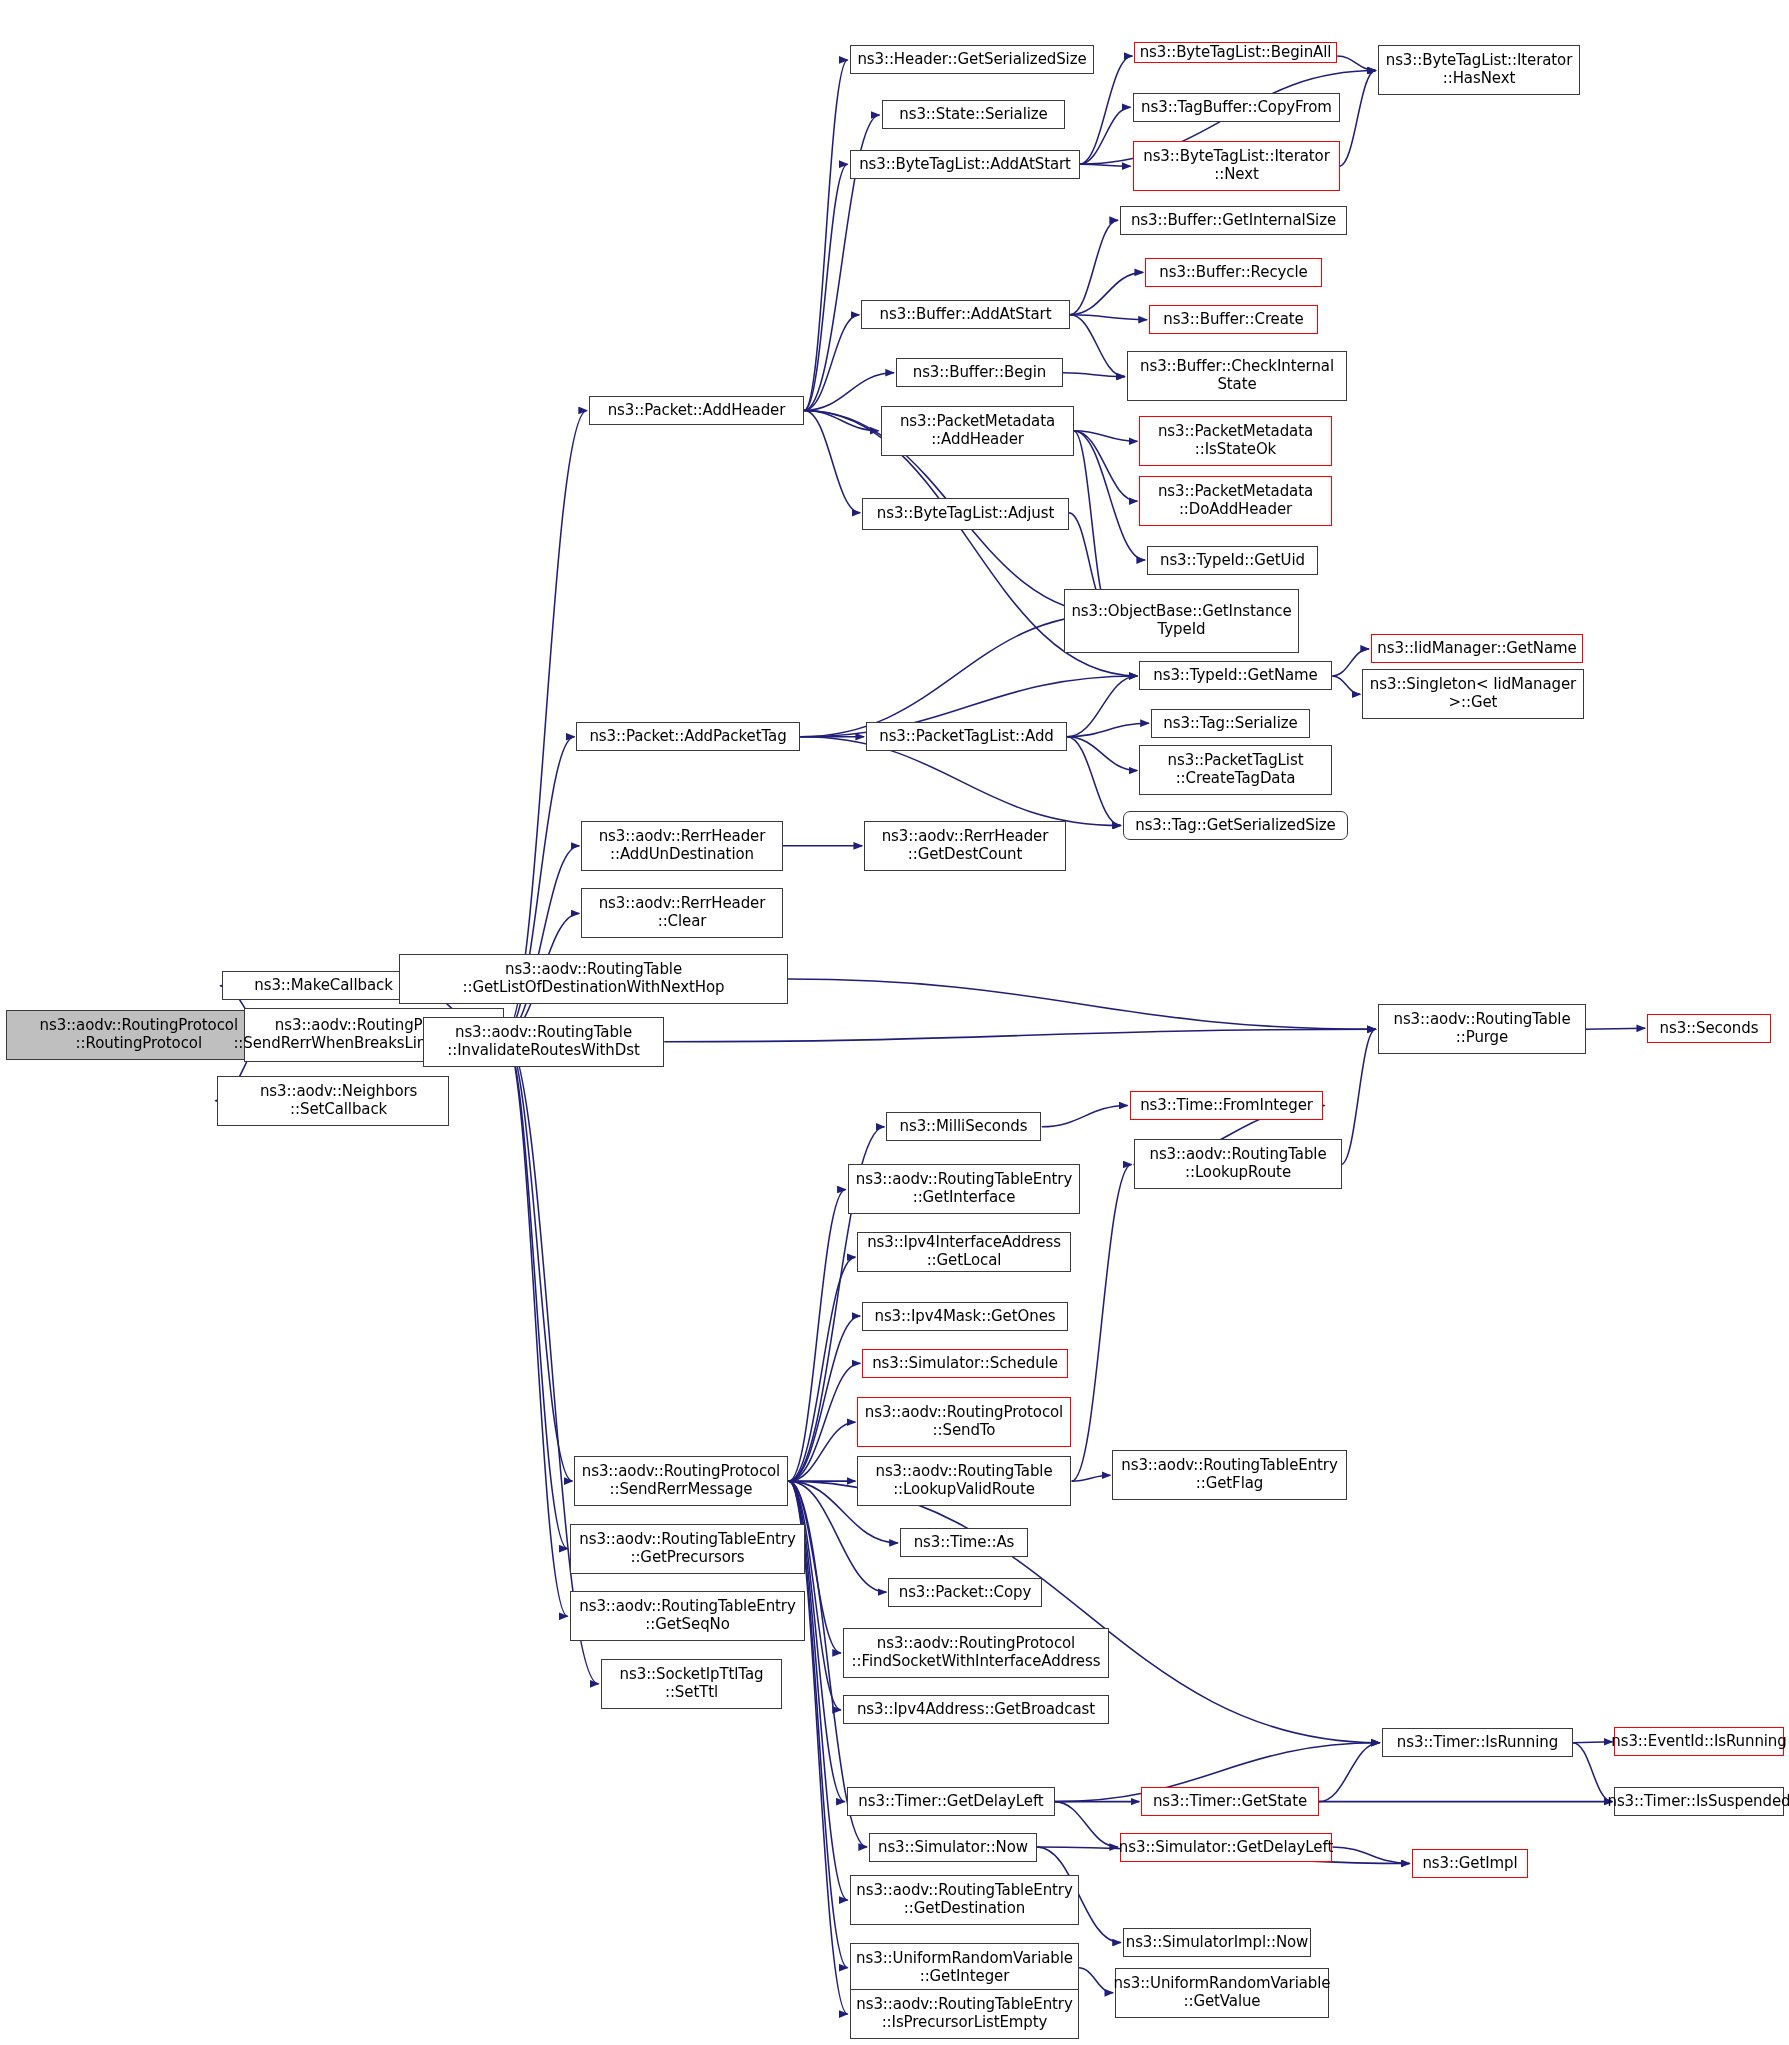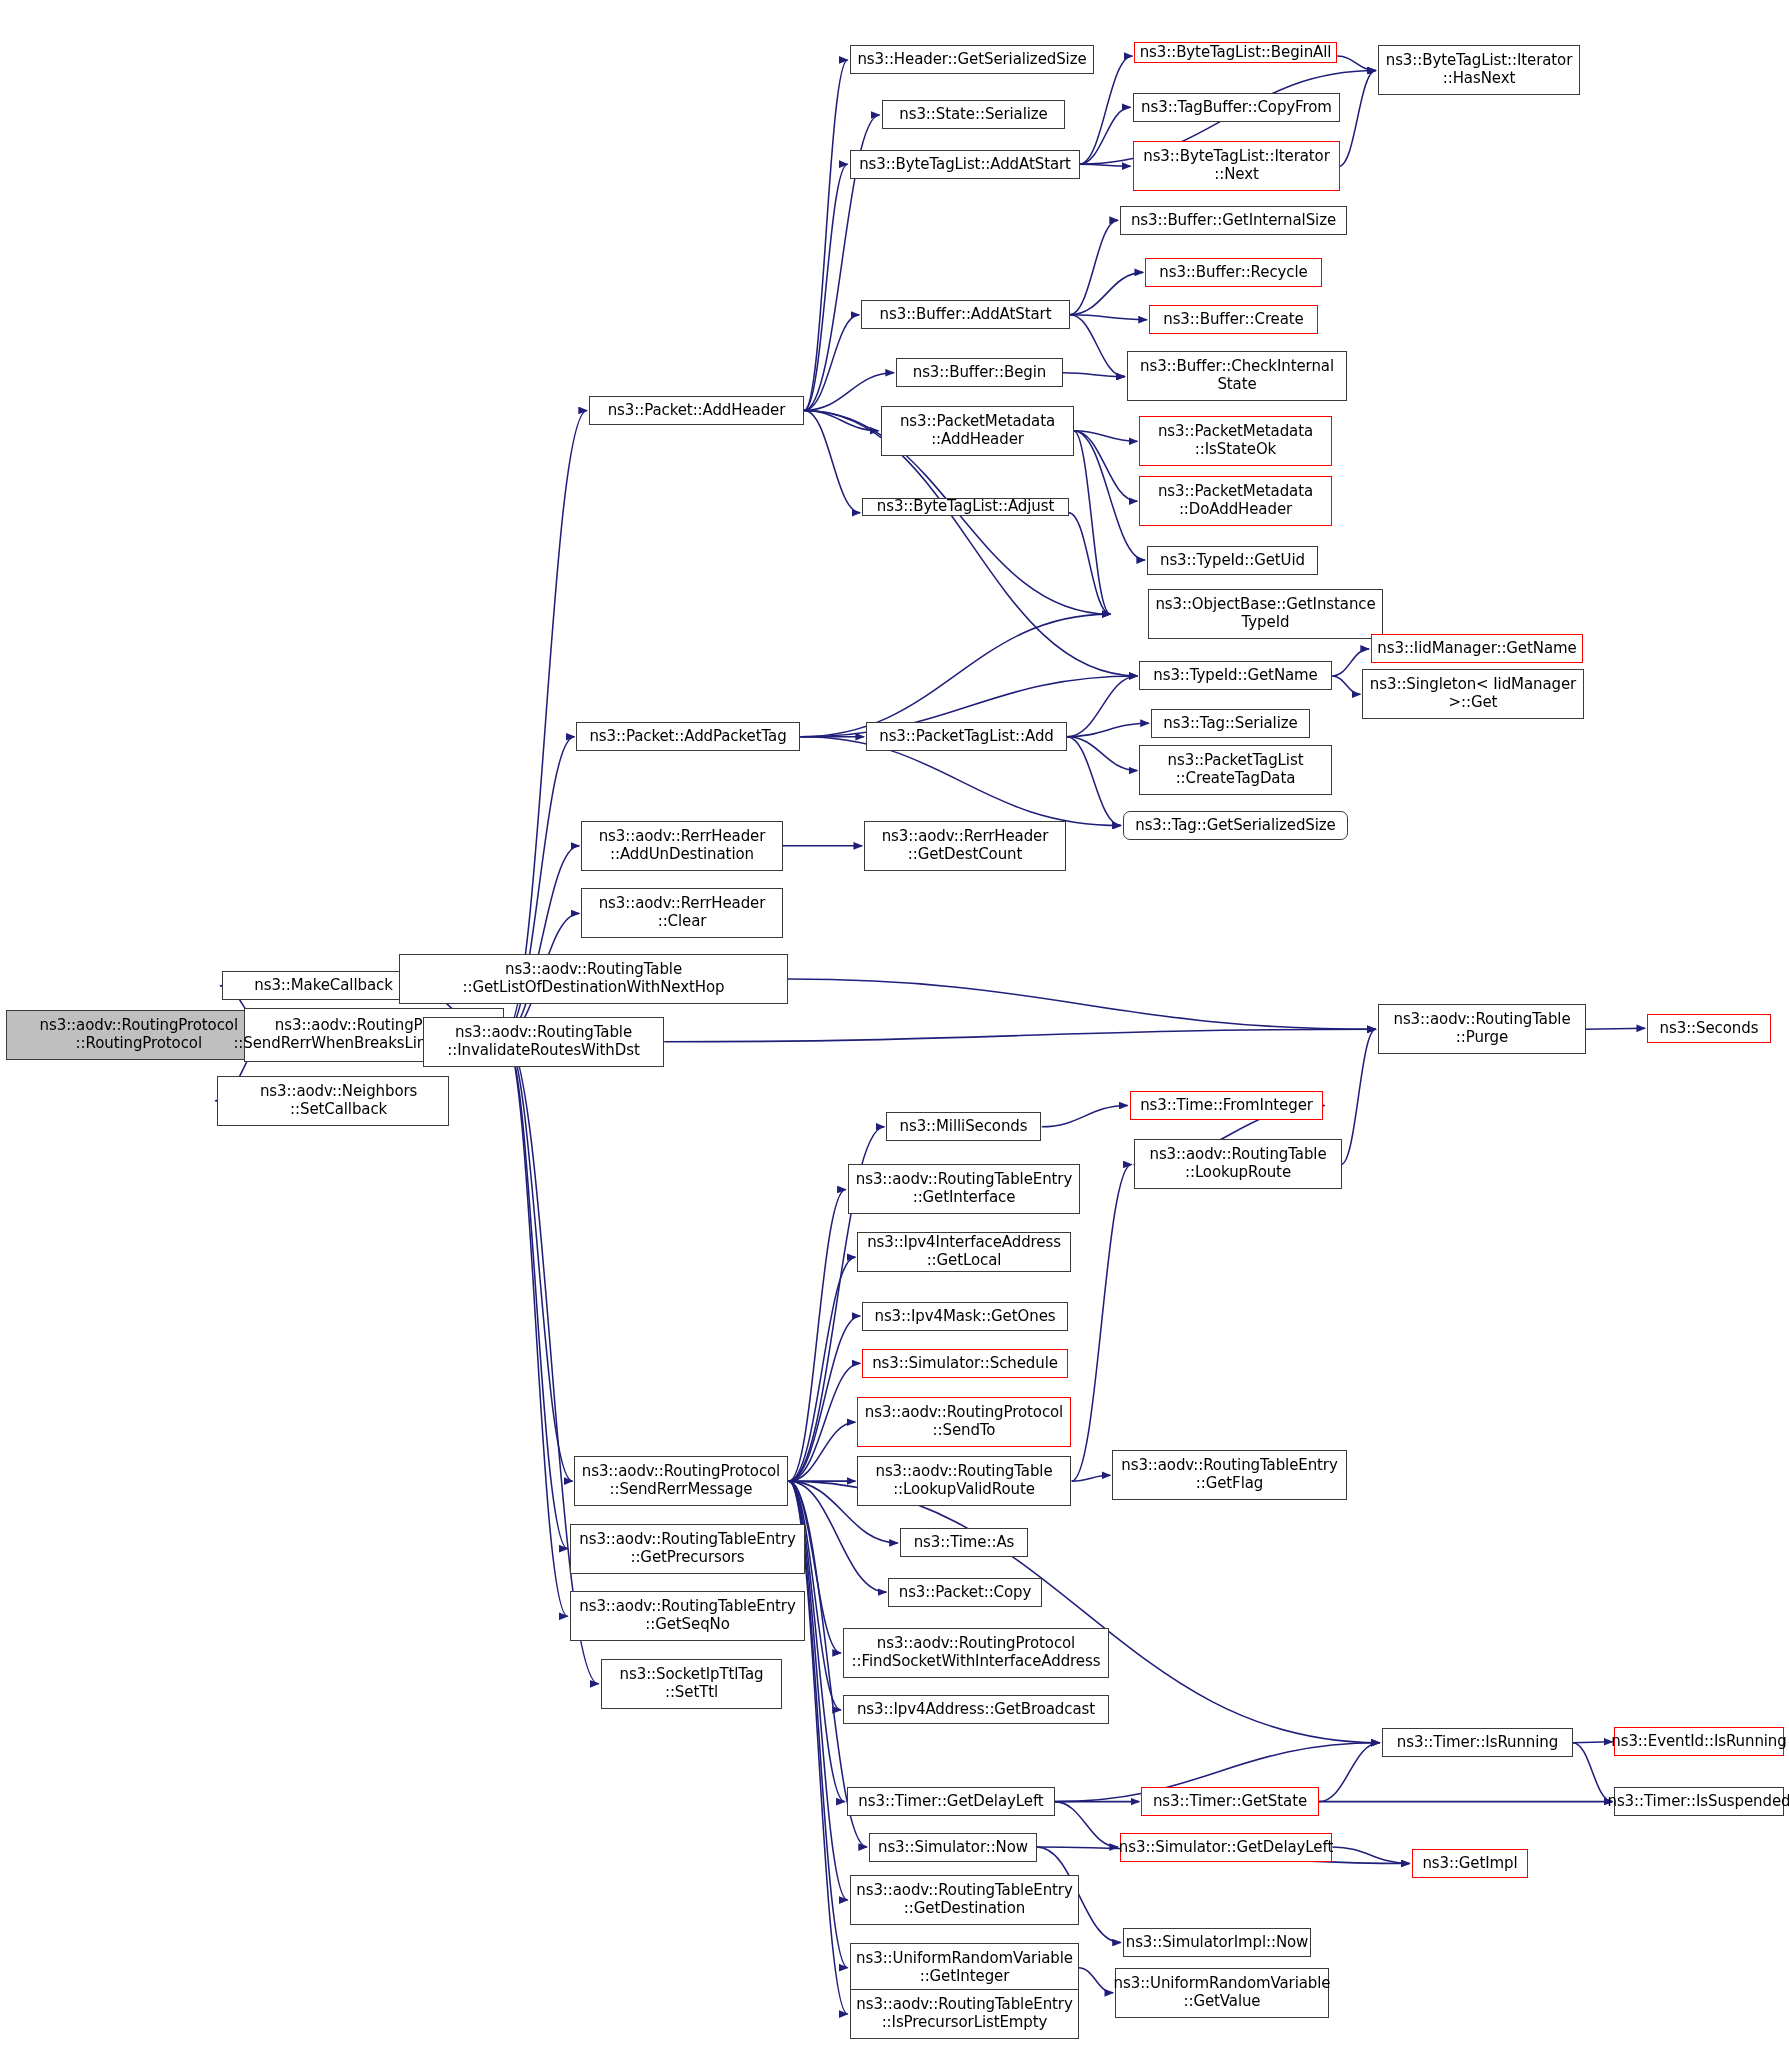--- a/index.html
+++ b/index.html
@@ -157,22 +157,22 @@
       <div class="node" style="left: 896px; top: 358px; width: 167px; height: 29px;">ns3::Buffer::Begin</div>
       <div class="node" style="left: 1127px; top: 351px; width: 220px; height: 50px;">ns3::Buffer::CheckInternal
 State</div>
       <div class="node" style="left: 881px; top: 406px; width: 193px; height: 50px;">ns3::PacketMetadata
 ::AddHeader</div>
       <div class="node red" style="left: 1139px; top: 416px; width: 193px; height: 50px;">ns3::PacketMetadata
 ::IsStateOk</div>
       <div class="node red" style="left: 1139px; top: 476px; width: 193px; height: 50px;">ns3::PacketMetadata
 ::DoAddHeader</div>
       <div class="node" style="left: 1147px; top: 546px; width: 171px; height: 29px;">ns3::TypeId::GetUid</div>
-      <div class="node" style="left: 862px; top: 498px; width: 207px; height: 18px; text-align: right;">ns3::ByteTagList::Adjust</div>
-      <div class="node" style="left: 1148px; top: 589px; width: 235px; height: 50px;">ns3::ObjectBase::GetInstance
+      <div class="node" style="left: 862px; top: 498px; width: 207px; height: 32px; text-align: right;">ns3::ByteTagList::Adjust</div>
+      <div class="node" style="left: 1064px; top: 589px; width: 235px; height: 64px;">ns3::ObjectBase::GetInstance
 TypeId</div>
       <div class="node" style="left: 1139px; top: 661px; width: 193px; height: 29px;">ns3::TypeId::GetName</div>
       <div class="node red" style="left: 1371px; top: 634px; width: 212px; height: 29px;">ns3::IidManager::GetName</div>
       <div class="node" style="left: 1362px; top: 669px; width: 222px; height: 50px;">ns3::Singleton&lt; IidManager
 &gt;::Get</div>
       <div class="node" style="left: 1151px; top: 709px; width: 159px; height: 29px;">ns3::Tag::Serialize</div>
       <div class="node" style="left: 576px; top: 722px; width: 224px; height: 29px;">ns3::Packet::AddPacketTag</div>
       <div class="node" style="left: 866px; top: 722px; width: 201px; height: 29px;">ns3::PacketTagList::Add</div>
       <div class="node" style="left: 1139px; top: 745px; width: 193px; height: 50px;">ns3::PacketTagList
 ::CreateTagData</div>

